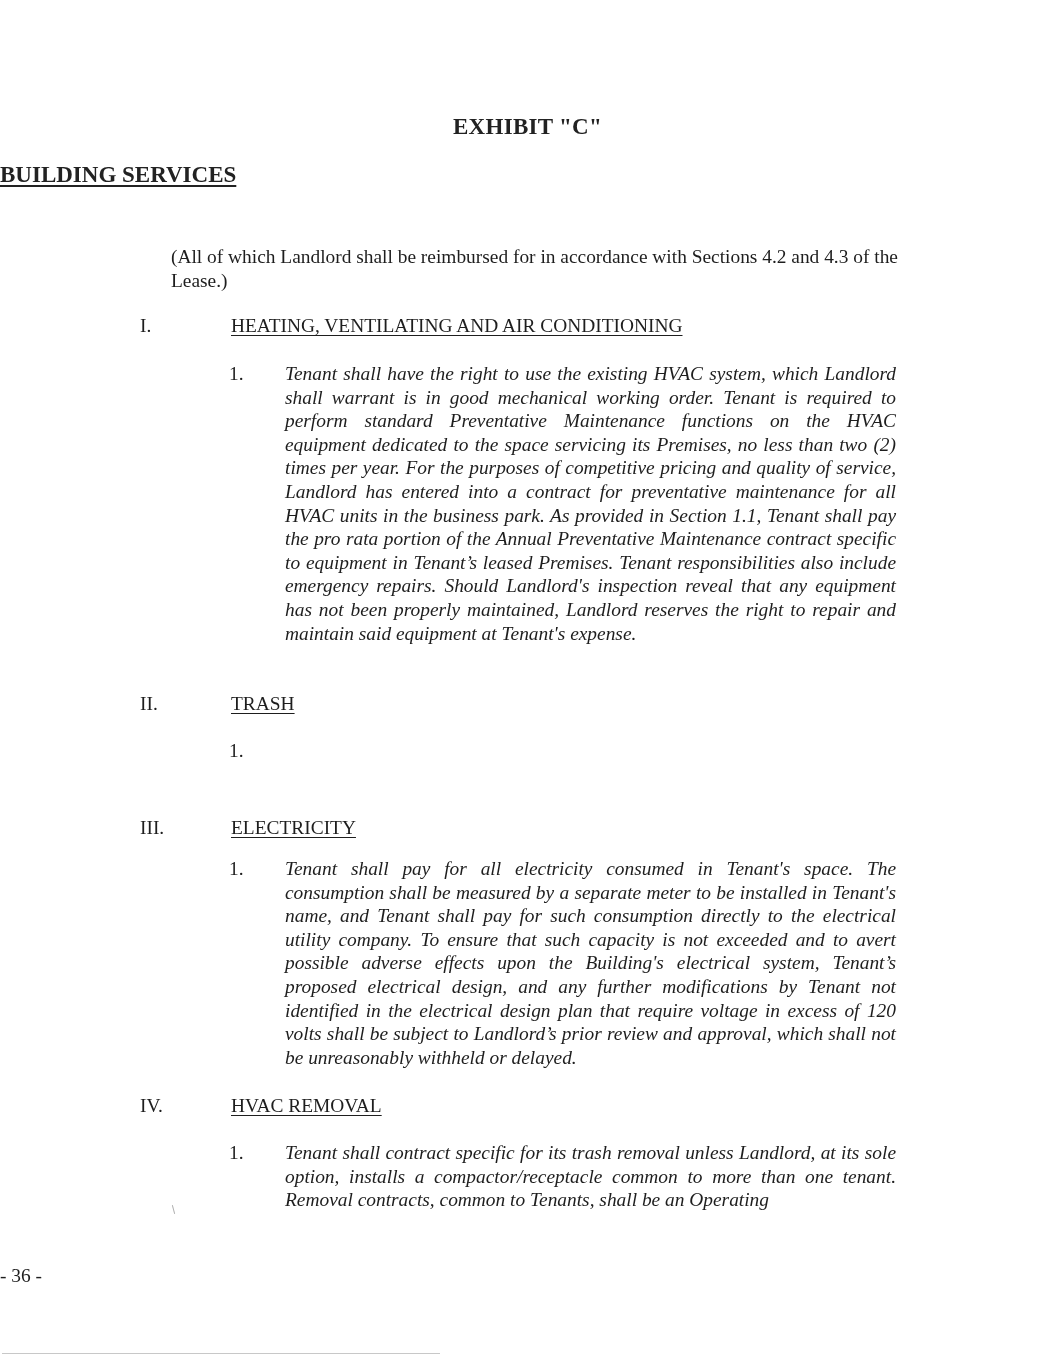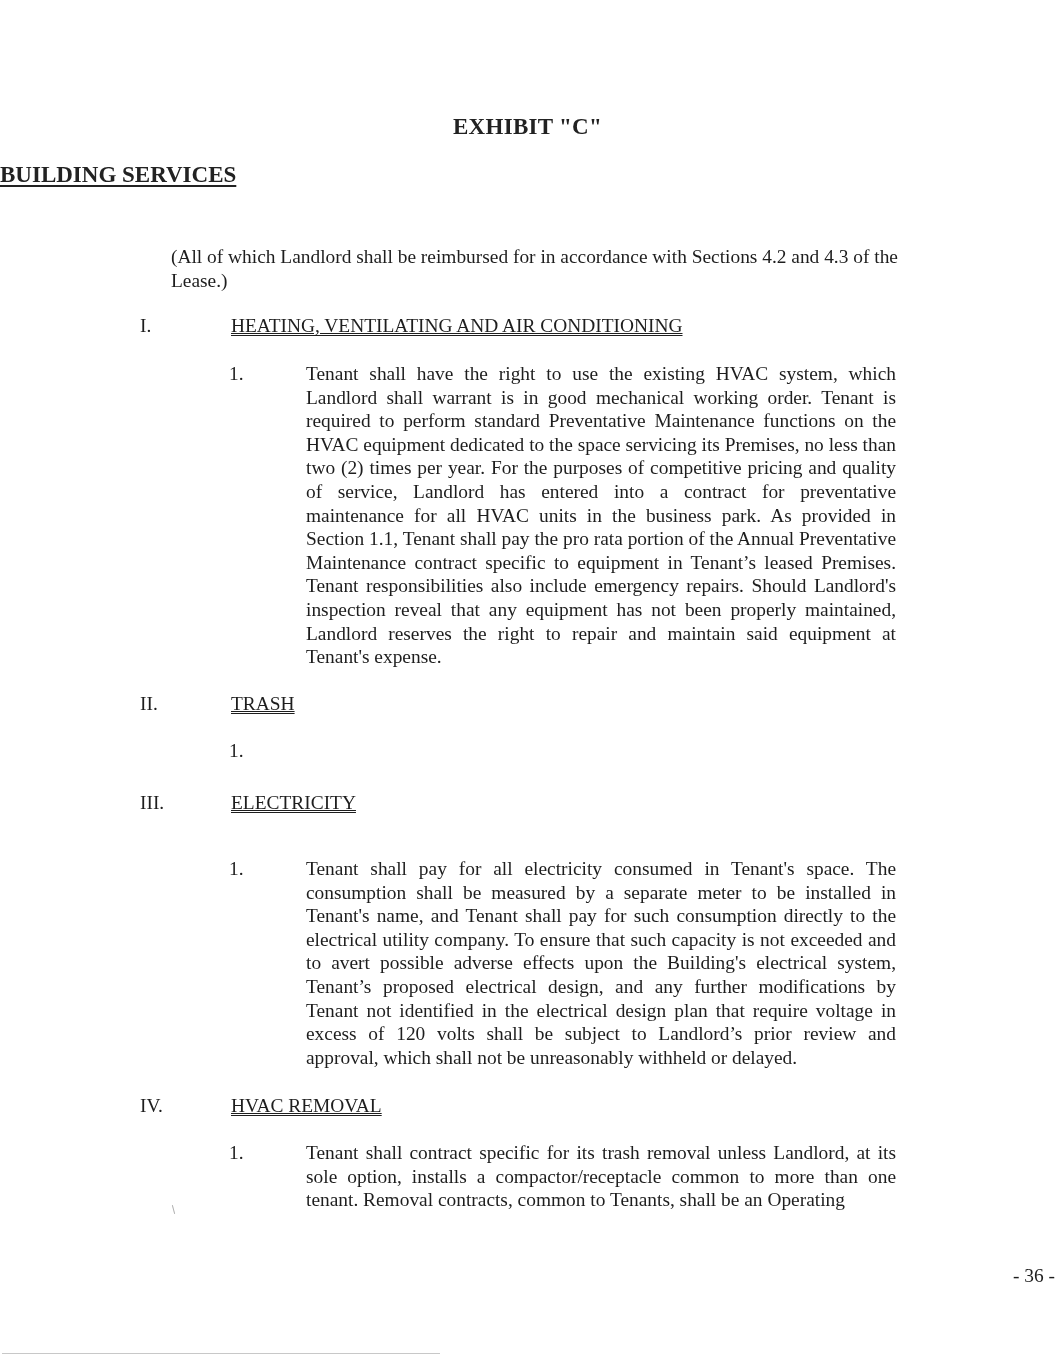--- a/index.html
+++ b/index.html
@@ -51,21 +51,20 @@
       line-height: 23.6px;
       text-align: left;
       margin-left: 31px;
     }
     .section-head {
       position: absolute;
       left: 140px;
       font-size: 19.4px;
       line-height: 23.6px;
       white-space: nowrap;
-      text-decoration: underline;
     }
     .section-head .num {
       display: inline-block;
       width: 91px;
     }
     .section-head .label {
       text-decoration: underline;
       text-underline-offset: 3px;
     }
     .item {
@@ -74,28 +73,29 @@
       width: 667px;
       font-size: 19.4px;
       line-height: 23.6px;
     }
     .item .inum {
       position: absolute;
       left: 0;
       top: 0;
     }
     .item .itext {
-      margin-left: 77px;
+      margin-left: 56px;
       text-align: justify;
+      font-style: italic;
     }
     .page-number {
       position: absolute;
       left: 0; width: 1055px;
       top: 1265px;
-      text-align: right;
+      text-align: left;
       font-size: 19.4px;
       font-family: Liberation Serif, serif;
     }
     .scan-line {
       position: absolute;
       left: 2px;
       top: 1353px;
       width: 438px;
       height: 1px;
       background: #c8c8c8;
@@ -128,21 +128,21 @@
     <div class="itext">Tenant shall have the right to use the existing HVAC system, which Landlord shall warrant is in good mechanical working order. Tenant is required to perform standard Preventative Maintenance functions on the HVAC equipment dedicated to the space servicing its Premises, no less than two (2) times per year.  For the purposes of competitive pricing and quality of service, Landlord has entered into a contract for preventative maintenance for all HVAC units in the business park.  As provided in Section 1.1, Tenant shall pay the pro rata portion of the Annual Preventative Maintenance contract specific to equipment in Tenant’s leased Premises.  Tenant responsibilities also include emergency repairs. Should Landlord's inspection reveal that any equipment has not been properly maintained, Landlord reserves the right to repair and maintain said equipment at Tenant's expense.</div>
   </div>
 
   <div class="section-head" style="top:692px;">
     <span class="num">II.</span><span class="label">TRASH</span>
   </div>
   <div class="item" style="top:739px;">
     <span class="inum">1.</span>
   </div>
 
-  <div class="section-head" style="top:791px;">
+  <div class="section-head" style="top:816px;">
     <span class="num">III.</span><span class="label">ELECTRICITY</span>
   </div>
   <div class="item" style="top:857px;">
     <span class="inum">1.</span>
     <div class="itext">Tenant shall pay for all electricity consumed in Tenant's space.  The consumption shall be measured by a separate meter to be installed in Tenant's name, and Tenant shall pay for such consumption directly to the electrical utility company.  To ensure that such capacity is not exceeded and to avert possible adverse effects upon the Building's electrical system, Tenant’s proposed electrical design, and any further modifications by Tenant not identified in the electrical design plan that require voltage in excess of 120 volts shall be subject to Landlord’s prior review and approval, which shall not be unreasonably withheld or delayed.</div>
   </div>
 
   <div class="section-head" style="top:1094px;">
     <span class="num">IV.</span><span class="label">HVAC REMOVAL</span>
   </div>

